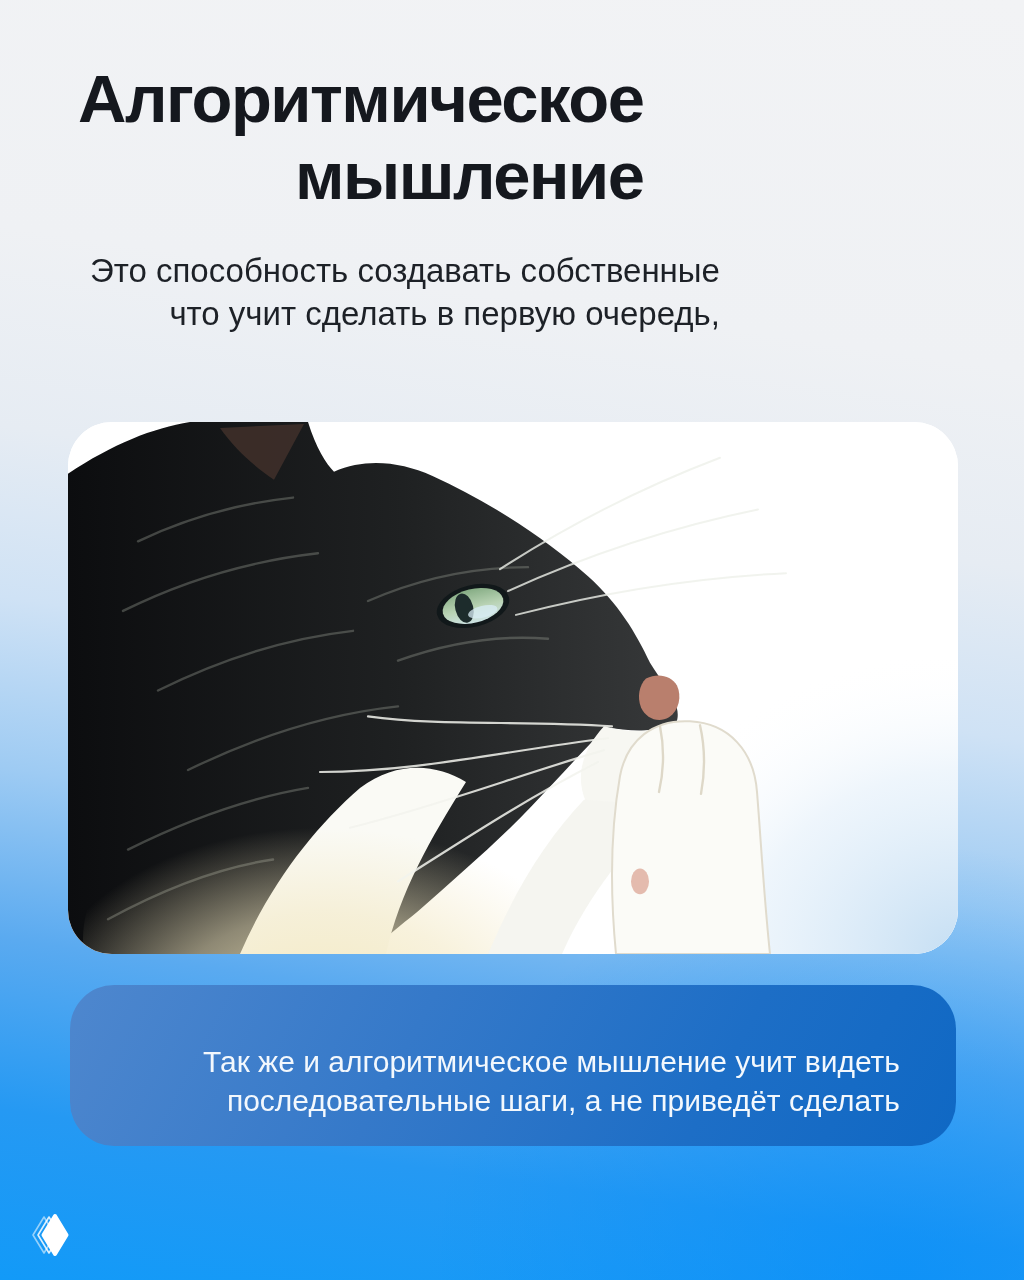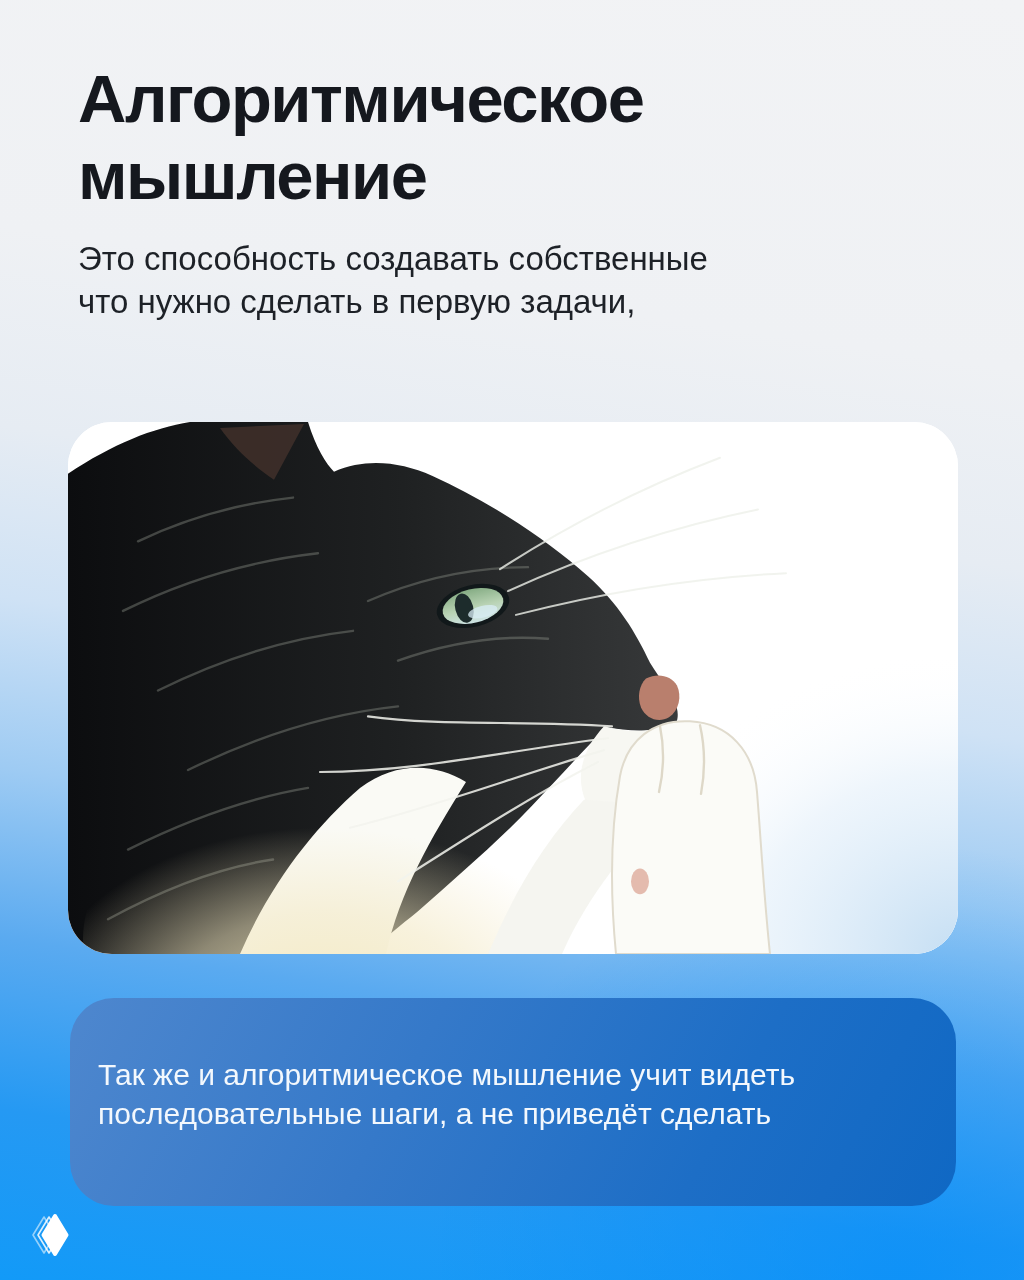--- a/index.html
+++ b/index.html
@@ -15,35 +15,34 @@
         #f2f3f5 0%, #eff1f4 26%, #e6ecf3 40%,
         #cfe2f5 52%, #9ecbf3 64%, #5aaaf0 76%,
         #2599f3 88%, #129af8 100%);
   }
   .title{
     position:absolute;left:78px;top:60px;margin:0;
     font-size:67px;line-height:77px;font-weight:800;
     letter-spacing:-1.5px;color:#15181e;
   }
   .intro{
-    position:absolute;left:78px;top:237px;margin:0;
+    position:absolute;left:78px;top:237px;margin:12px;
     font-size:33px;line-height:43px;font-weight:400;color:#1d2127;
   }
-  .line{display:block;}
+  .line{display:block;text-align:right;}
   .photo-card{
     position:absolute;left:68px;top:422px;width:890px;height:532px;
     border-radius:44px;overflow:hidden;background:#ffffff;
   }
   .photo-card svg{display:block;width:100%;height:100%;}
   .quote-card{
-    position:absolute;left:70px;top:985px;width:886px;height:208px;
+    position:absolute;left:70px;top:985px;width:886px;height:161px;
     border-radius:44px;box-sizing:border-box;
     padding:57px 56px 0 28px;
     background:linear-gradient(118deg,#4e87ce 0%,#3579c9 38%,#1d6ec6 72%,#0f68c4 100%);
-    margin-top:13px;
   }
   .quote{
     margin:0;font-size:30px;line-height:39px;font-weight:400;color:#f3f8fd;
   }
   .brand-logo{
     position:absolute;left:31px;top:1210px;width:40px;height:50px;
   }
   .brand-logo svg{display:block;width:100%;height:100%;}
 </style>
 </head>
@@ -51,21 +50,21 @@
 
 <div class="page">
 
   <h1 class="title">
     <span class="line">Алгоритмическое</span>
     <span class="line">мышление</span>
   </h1>
 
   <p class="intro">
     <span class="line">Это способность создавать собственные</span>
-    <span class="line">что нужно сделать в первую задачи,</span>
+    <span class="line">что учит сделать в первую очередь,</span>
   </p>
 
   <div class="photo-card" role="img" aria-label="Кот в профиль с поднятой лапой у подбородка">
     <svg viewBox="0 0 890 535" preserveAspectRatio="none">
       <defs>
         <linearGradient id="furGrad" x1="0" y1="0" x2="1" y2="0">
           <stop offset="0" stop-color="#0c0d0f"></stop>
           <stop offset="0.55" stop-color="#1f2122"></stop>
           <stop offset="1" stop-color="#37393a"></stop>
         </linearGradient>

